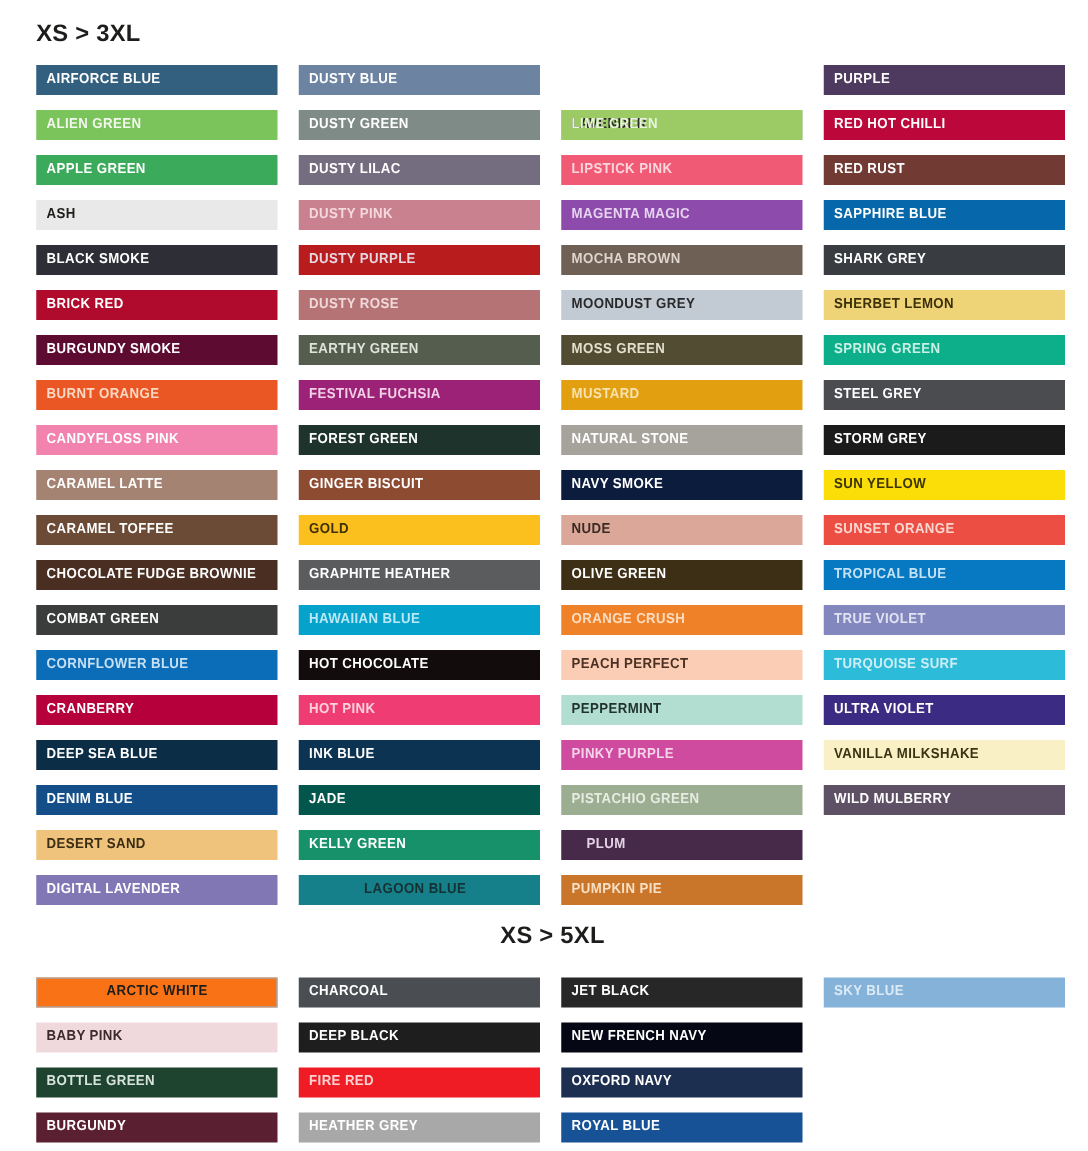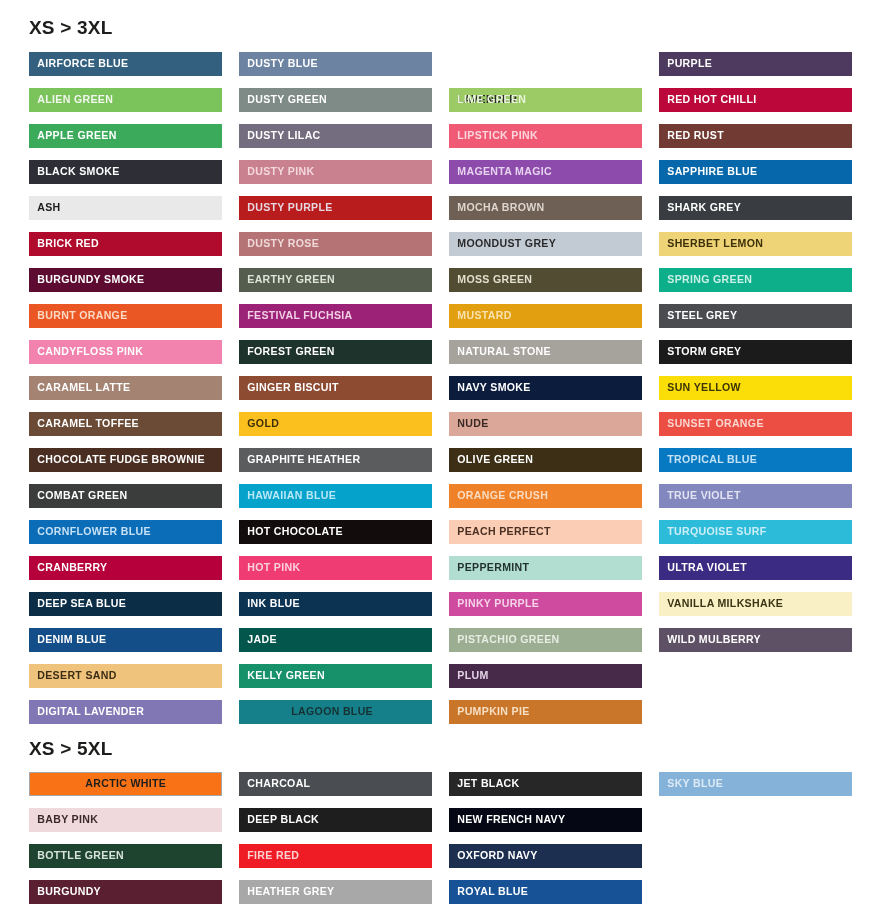--- a/index.html
+++ b/index.html
@@ -24,21 +24,21 @@
     font-family: "Liberation Sans", sans-serif;
     font-size: 19px;
     font-weight: bold;
     color: #1d1d1b;
     letter-spacing: 0.2px;
     margin: 0;
     padding: 0 0 0 14px;
     line-height: 1;
   }
   #section-3xl-title { padding-top: 18px; padding-bottom: 15px; }
-  #section-5xl-title { padding-top: 15px; padding-bottom: 14px; }
+  #section-5xl-title { padding-top: 15px; padding-bottom: 24px; text-align: center; }
 
   .swatch-grid {
     display: grid;
     grid-template-columns: repeat(4, 193px);
     column-gap: 17px;
     row-gap: 12px;
     padding-left: 14px;
     grid-auto-flow: column;
   }
   #grid-3xl { grid-template-rows: repeat(19, 24px); }
@@ -77,26 +77,26 @@
   <div class="swatch-grid" id="grid-3xl">
       <div class="swatch" style="background: rgb(51, 96, 127);">
         <span class="swatch-label" style="color: rgb(255, 255, 255);">AIRFORCE BLUE</span>
       </div>
       <div class="swatch" style="background: rgb(123, 195, 91);">
         <span class="swatch-label" style="color: rgb(242, 247, 238);">ALIEN GREEN</span>
       </div>
       <div class="swatch" style="background: rgb(59, 171, 91);">
         <span class="swatch-label" style="color: rgb(255, 255, 255);">APPLE GREEN</span>
       </div>
+      <div class="swatch" style="background: rgb(233, 233, 233);">
+        <span class="swatch-label" style="color: rgb(29, 29, 27);">ASH</span>
+      </div>
       <div class="swatch" style="background: rgb(46, 47, 54);">
         <span class="swatch-label" style="color: rgb(255, 255, 255);">BLACK SMOKE</span>
       </div>
-      <div class="swatch" style="background: rgb(233, 233, 233);">
-        <span class="swatch-label" style="color: rgb(29, 29, 27);">ASH</span>
-      </div>
       <div class="swatch" style="background: rgb(176, 11, 44);">
         <span class="swatch-label" style="color: rgb(255, 255, 255);">BRICK RED</span>
       </div>
       <div class="swatch" style="background: rgb(94, 11, 50);">
         <span class="swatch-label" style="color: rgb(255, 255, 255);">BURGUNDY SMOKE</span>
       </div>
       <div class="swatch" style="background: rgb(234, 87, 36);">
         <span class="swatch-label" style="color: rgb(251, 217, 196);">BURNT ORANGE</span>
       </div>
       <div class="swatch" style="background: rgb(242, 131, 174);">
@@ -233,21 +233,21 @@
       </div>
       <div class="swatch" style="background: rgb(178, 222, 210);">
         <span class="swatch-label" style="color: rgb(34, 51, 46);">PEPPERMINT</span>
       </div>
       <div class="swatch" style="background: rgb(207, 75, 159);">
         <span class="swatch-label" style="color: rgb(245, 211, 232);">PINKY PURPLE</span>
       </div>
       <div class="swatch" style="background: rgb(156, 174, 146);">
         <span class="swatch-label" style="color: rgb(231, 236, 226);">PISTACHIO GREEN</span>
       </div>
-      <div class="swatch" style="background: rgb(71, 41, 74);">
+      <div class="swatch" style="background: rgb(71, 41, 74); padding-left: 12px;">
         <span class="swatch-label" style="color: rgb(228, 212, 229);">PLUM</span>
       </div>
       <div class="swatch" style="background: rgb(201, 118, 42);">
         <span class="swatch-label" style="color: rgb(247, 223, 196);">PUMPKIN PIE</span>
       </div>
       <div class="swatch" style="background: rgb(78, 58, 94);">
         <span class="swatch-label" style="color: rgb(255, 255, 255);">PURPLE</span>
       </div>
       <div class="swatch" style="background: rgb(187, 7, 57);">
         <span class="swatch-label" style="color: rgb(255, 255, 255);">RED HOT CHILLI</span>

